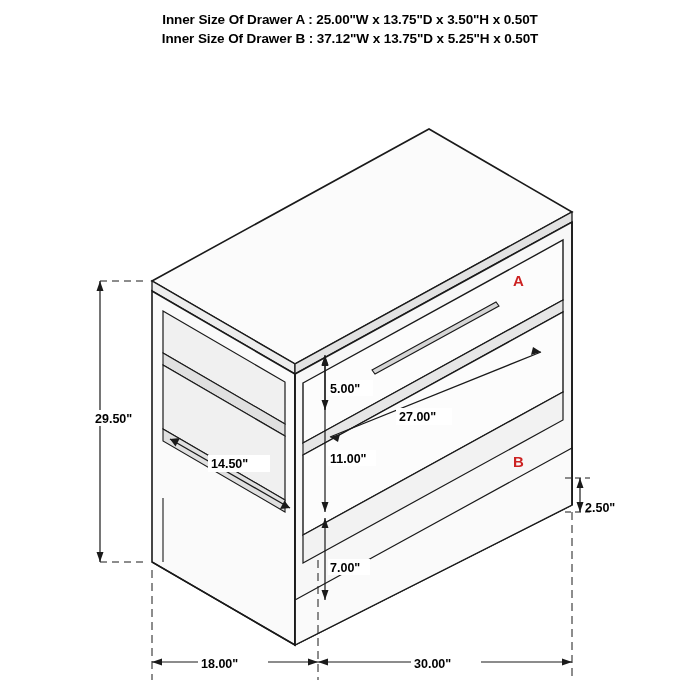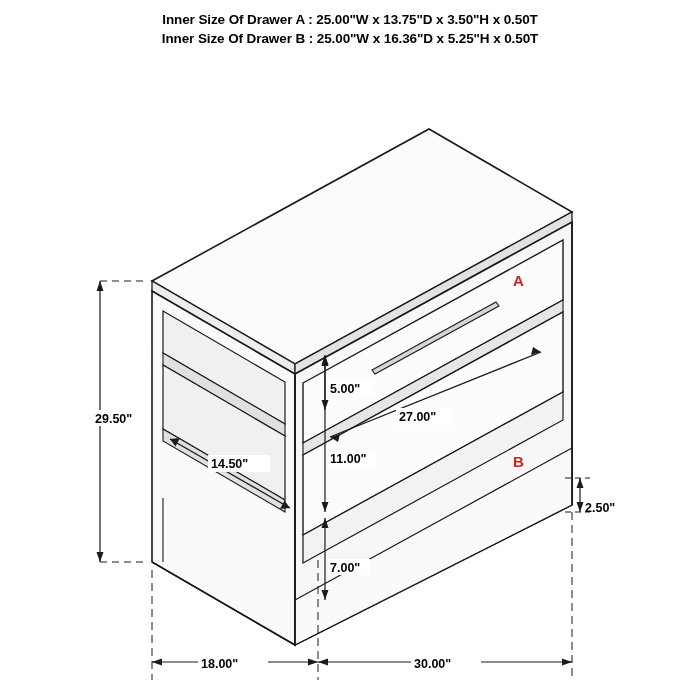--- a/index.html
+++ b/index.html
@@ -50,21 +50,21 @@
     font-family: "Liberation Sans", sans-serif;
   }
 </style>
 </head>
 <body>
 
 <div id="page">
 
   <div class="title-block">
     <div class="title-line">Inner Size Of Drawer A : 25.00"W x 13.75"D x 3.50"H x 0.50T</div>
-    <div class="title-line">Inner Size Of Drawer B : 25.00"W x 16.36"D x 5.25"H x 0.50T</div>
+    <div class="title-line">Inner Size Of Drawer B : 37.12"W x 13.75"D x 5.25"H x 0.50T</div>
   </div>
 
   <svg width="700" height="700" viewBox="0 0 700 700">
 
     <g>
 
       <polygon points="152,281 429,129 572,212 295,364" fill="#fbfbfb" stroke="#1a1a1a" stroke-width="1.6"></polygon>
 
       <polygon points="152,281 295,364 295,374 152,291" fill="#ededed" stroke="#1a1a1a" stroke-width="1.3"></polygon>
       <polygon points="295,364 572,212 572,222 295,374" fill="#e2e2e2" stroke="#1a1a1a" stroke-width="1.3"></polygon>

